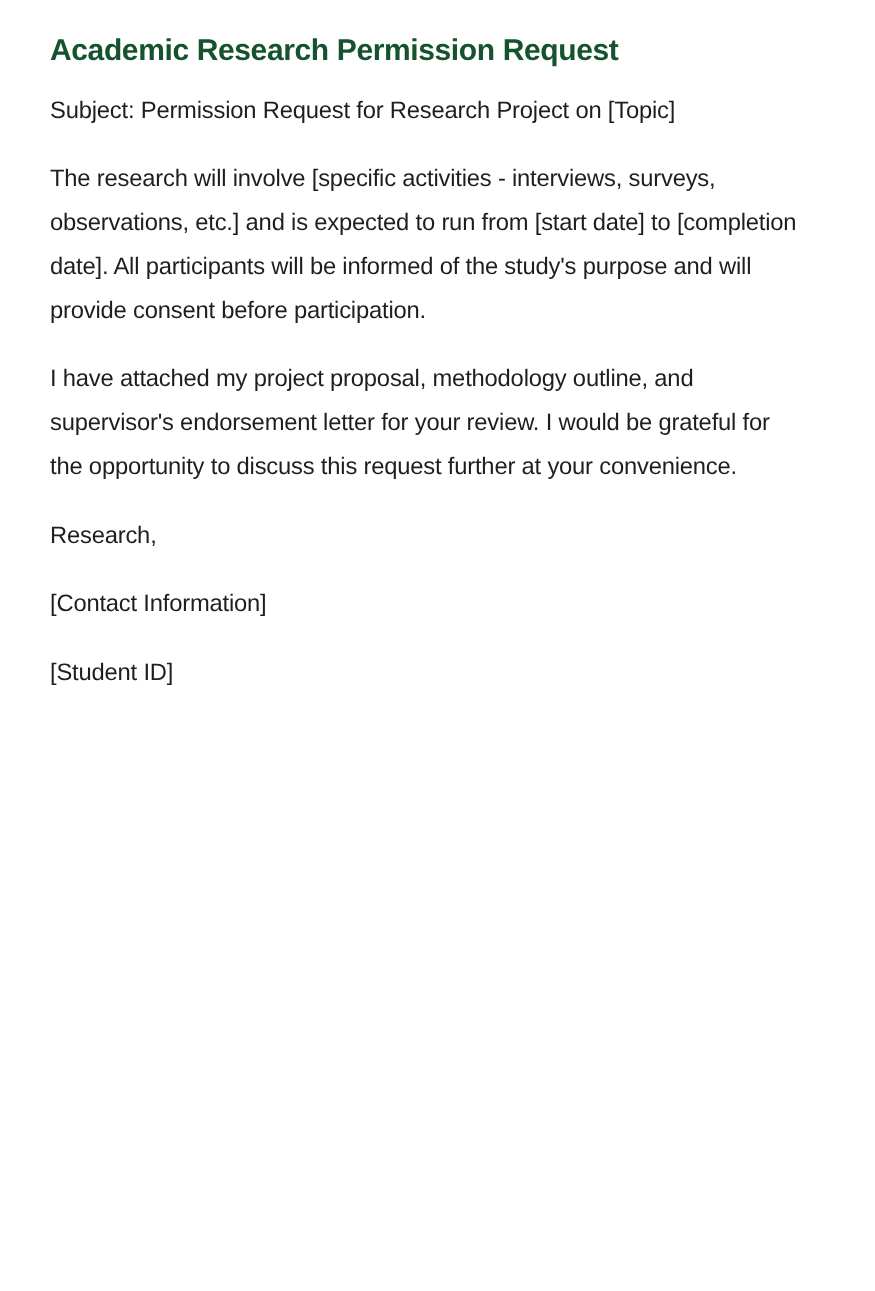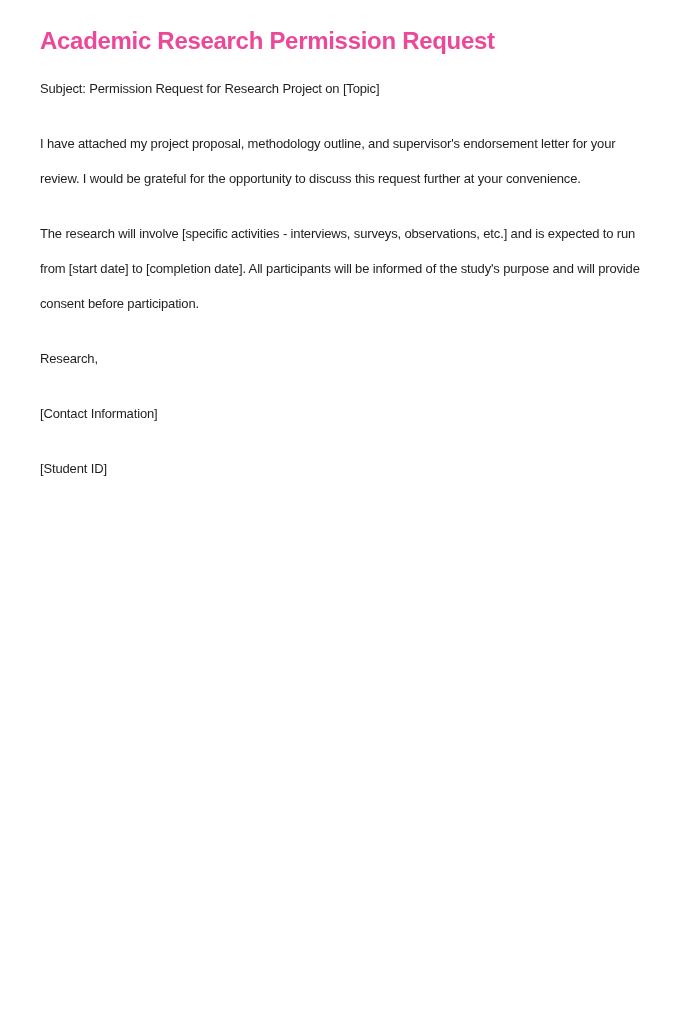--- a/index.html
+++ b/index.html
@@ -17,47 +17,47 @@
     .page {
       padding: 24px 40px 0 40px;
       box-sizing: border-box;
       width: 700px;
     }
     .title {
       margin: 0 0 13px 0;
       font-size: 24px;
       font-weight: bold;
       line-height: 34px;
-      color: #ec4899;
+      color: #14532d;
       letter-spacing: -0.3px;
     }
     .para {
       margin: 0 0 20px 0;
-      font-size: 13px;
+      font-size: 19px;
       line-height: 35px;
       color: #1e1e1e;
       letter-spacing: -0.15px;
     }
     .para.block {
       width: 600px;
     }
   </style>
 </head>
 <body>
 
 <div class="page">
   <h1 class="title">Academic Research Permission Request</h1>
 
   <p class="para">Subject: Permission Request for Research Project on [Topic]</p>
 
 
 
+  <p class="para block">The research will involve [specific activities - interviews, surveys, observations, etc.] and is expected to run from [start date] to [completion date]. All participants will be informed of the study's purpose and will provide consent before participation.</p>
+
   <p class="para block">I have attached my project proposal, methodology outline, and supervisor's endorsement letter for your review. I would be grateful for the opportunity to discuss this request further at your convenience.</p>
-
-  <p class="para block">The research will involve [specific activities - interviews, surveys, observations, etc.] and is expected to run from [start date] to [completion date]. All participants will be informed of the study's purpose and will provide consent before participation.</p>
 
 
   <p class="para">Research,</p>
 
 
   <p class="para">[Contact Information]</p>
 
   <p class="para">[Student ID]</p>
 </div>
 

